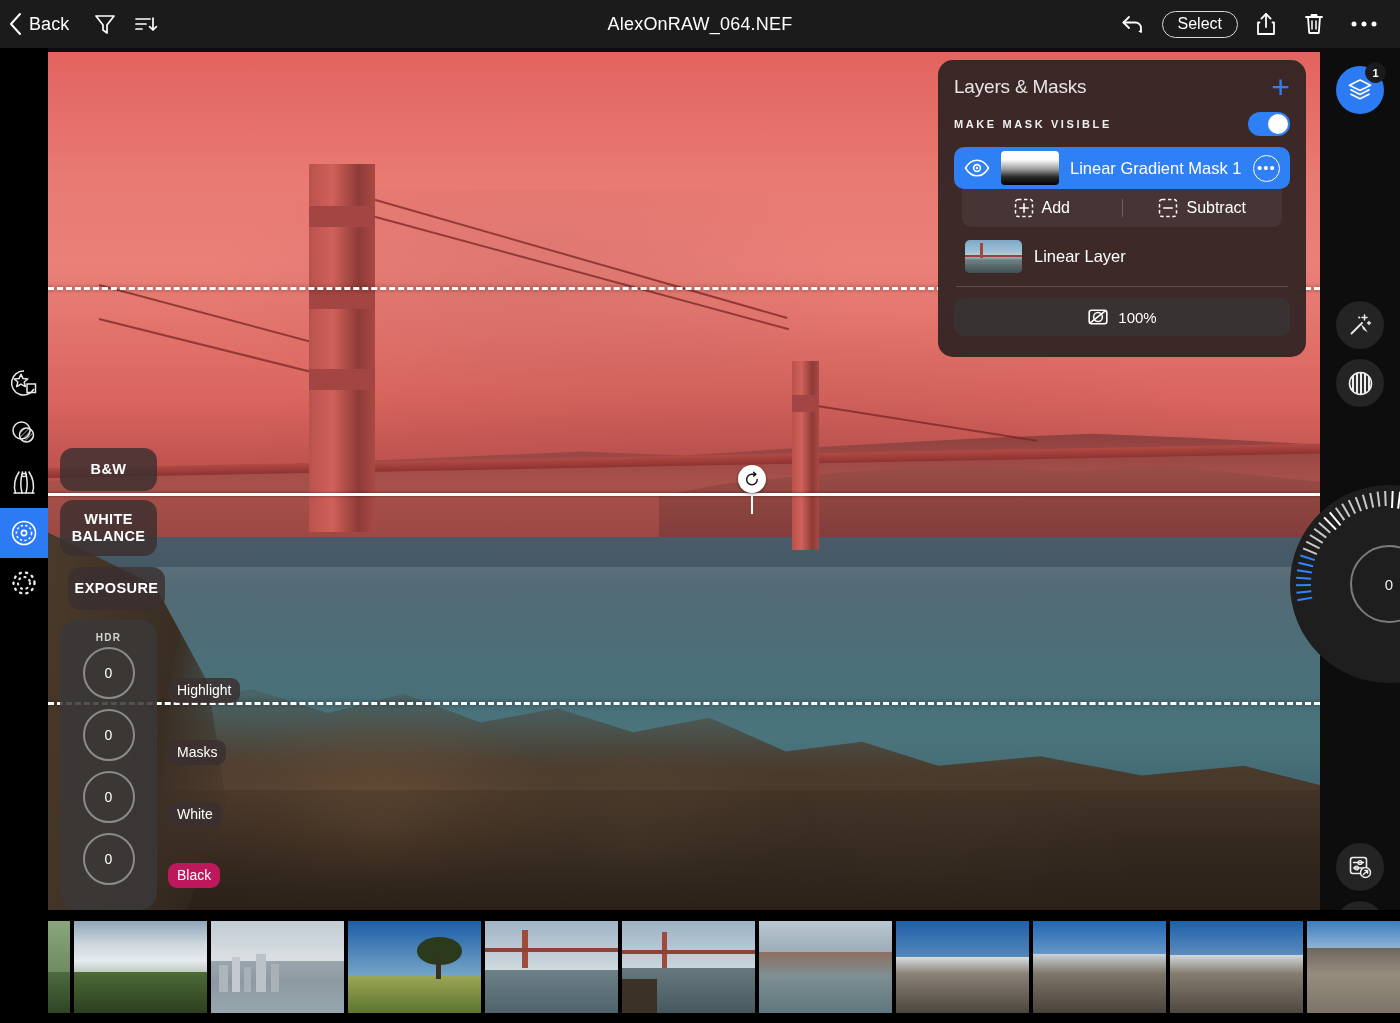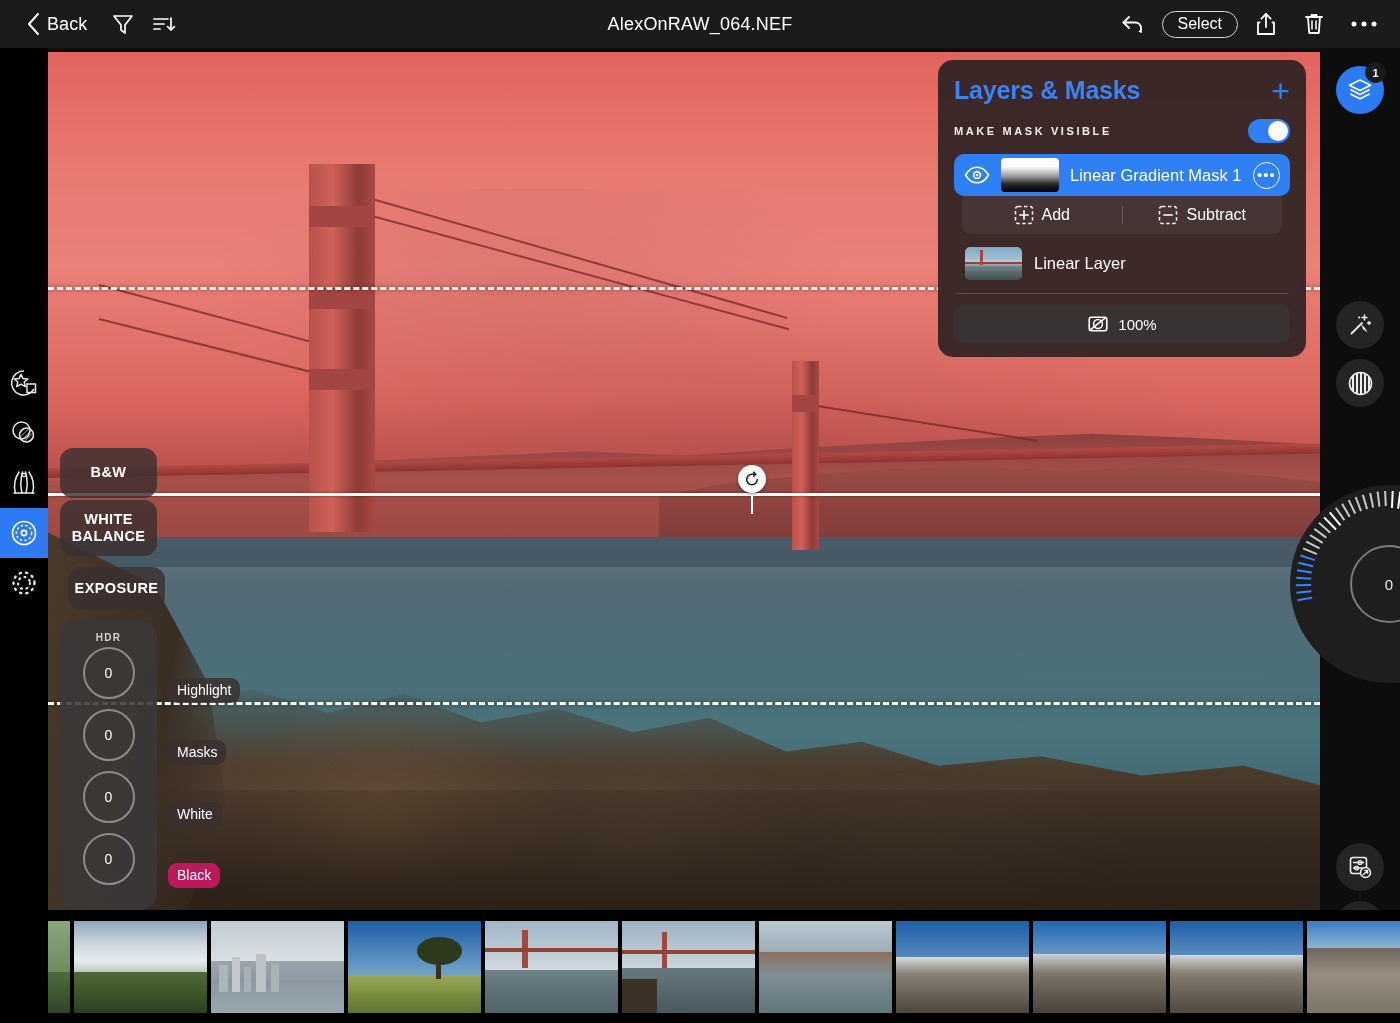--- a/index.html
+++ b/index.html
@@ -11,21 +11,21 @@
     overflow:hidden;
     -webkit-font-smoothing:antialiased;
   }
   #app { position:relative; width:1400px; height:1023px; background:#0d0d0d; }
 
   
   .topbar {
     position:absolute; left:0; top:0; width:1400px; height:48px;
     background:#1b1b1b; display:flex; align-items:center;
   }
-  .tb-left { display:flex; align-items:center; gap:0px; padding-left:26px; }
+  .tb-left { display:flex; align-items:center; gap:0px; padding-left:8px; }
   .tb-right { position:absolute; right:14px; top:0; height:48px; display:flex; align-items:center; gap:8px;}
   .tb-btn {
     display:flex; align-items:center; justify-content:center;
     color:#fff; cursor:pointer; background:none; border:none;
     height:40px; padding:0 8px;
   }
   .back-btn { display:flex; align-items:center; gap:7px; font-size:18px; color:#fff; padding-right:16px;}
   .back-label { font-size:18px; letter-spacing:0.1px; }
   .title {
     position:absolute; left:0; right:0; top:0; height:48px;
@@ -178,21 +178,21 @@
   }
   .slider-label.sel { background:#be185d; }
 
   
   .layers-panel {
     position:absolute; left:938px; top:60px; width:368px; height:297px;
     background:rgba(47,34,34,.93); border-radius:15px;
     padding:16px 16px 0; backdrop-filter:blur(18px);
   }
   .lp-head { display:flex; align-items:center; justify-content:space-between; }
-  .lp-title { color:#3b82f6; font-size:25px; font-weight:700; letter-spacing:-.2px; }
+  .lp-title { color:#e5e5e5; font-size:19px; font-weight:400; letter-spacing:-.2px; }
   .lp-plus { color:#2f7ff5; font-size:32px; line-height:22px; cursor:pointer; font-weight:300; }
   .lp-subrow { display:flex; align-items:center; justify-content:space-between; margin-top:14px; }
   .lp-sublabel { color:#efefef; font-size:11px; font-weight:700; letter-spacing:2.6px; }
   .toggle {
     width:42px; height:24px; border-radius:12px; background:#2f7ff5;
     position:relative; cursor:pointer;
   }
   .toggle .nub { position:absolute; right:2px; top:2px; width:20px; height:20px; border-radius:50%; background:#fff; }
   .mask-row {
     margin-top:11px; height:42px; background:#2f7ff5; border-radius:10px;
@@ -419,21 +419,21 @@
     <div class="guide-dashed" style="top:650px;"></div>
     <div class="rot-stem" style="left:703px; top:442px; height:20px;"></div>
     <div class="rot-handle" style="left:690px; top:413px;">
       <svg width="17" height="17" viewBox="0 0 18 18">
         <path d="M14 9 A5.6 5.6 0 1 1 8.4 3.4 H12" fill="none" stroke="#111" stroke-width="1.5" stroke-linecap="round"></path>
         <path d="M10.2 1.4 L12.6 3.4 L10.2 5.4" fill="none" stroke="#111" stroke-width="1.5" stroke-linecap="round" stroke-linejoin="round"></path>
       </svg>
     </div>
   </div>
 
-  <div class="cat-pill" style="left:60px; top:448px; width:97px; height:50px;">B&amp;W</div>
+  <div class="cat-pill" style="left:60px; top:448px; width:97px; height:43px;">B&amp;W</div>
   <div class="cat-pill" style="left:60px; top:500px; width:97px; height:56px; white-space:pre-line;">WHITE
 BALANCE</div>
   <div class="cat-pill" style="left:60px; top:567px; width:97px; height:43px;margin-left:8px;">EXPOSURE</div>
 
   <div class="hdr-card">
     <div class="hdr-title">HDR</div>
     <div class="knob">0</div>
     <div class="knob">0</div>
     <div class="knob">0</div>
     <div class="knob">0</div>

